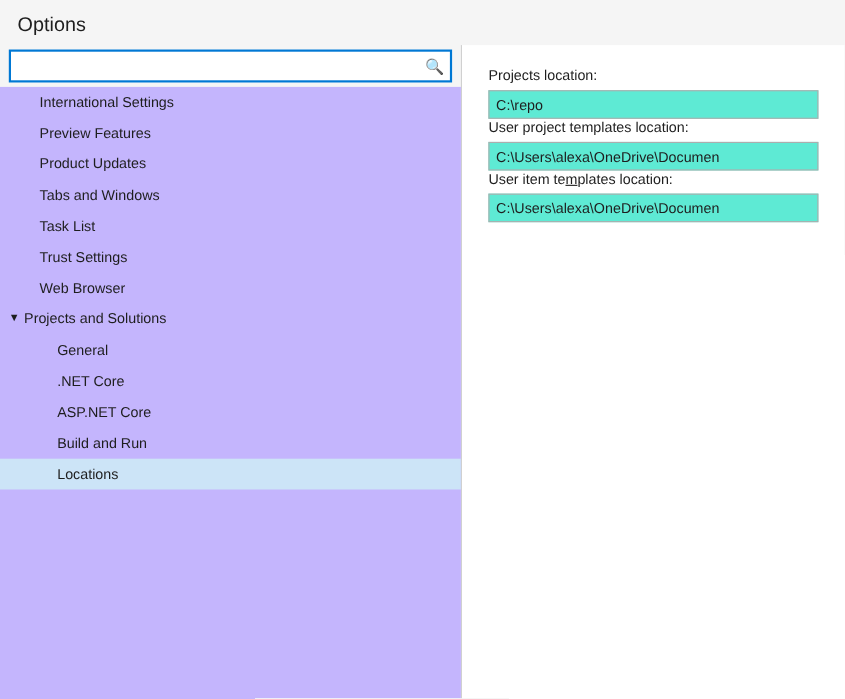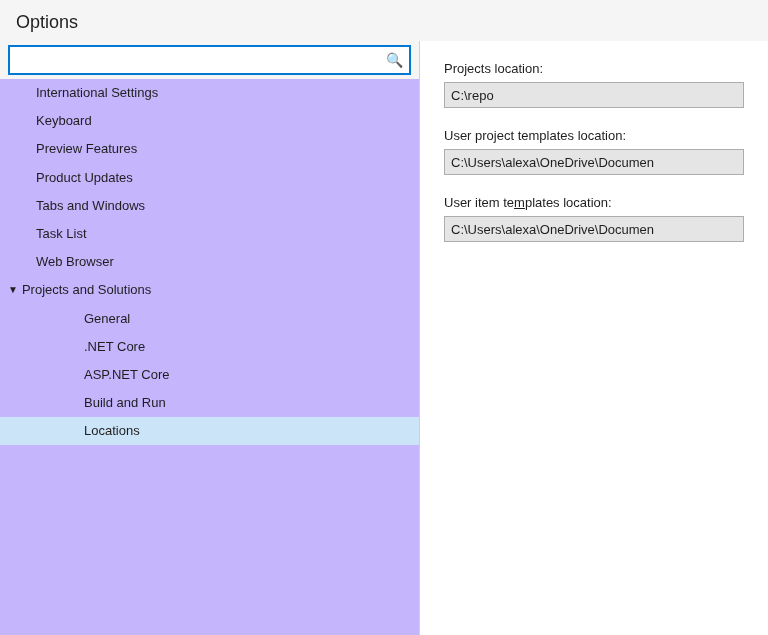--- a/index.html
+++ b/index.html
@@ -95,51 +95,50 @@
       background: #cce4f7;
     }
     .tree-item.group-header {
       padding-left: 8px;
       font-weight: 400;
       display: flex;
       align-items: center;
       gap: 4px;
     }
     .tree-item.child {
-      padding-left: 84px;
+      padding-left: 52px;
     }
     .triangle {
       display: inline-block;
       font-size: 10px;
       color: #1e1e1e;
     }
     
     .right-panel {
       flex: 1;
       padding: 20px 24px;
       background: #ffffff;
       overflow-y: auto;
     }
     .field-group {
-      margin-bottom: 20px;
     }
     .field-label {
       font-size: 13px;
       color: #1e1e1e;
       margin-bottom: 6px;
       display: block;
     }
     .field-label u {
       text-decoration: underline;
     }
     .field-input {
       width: 100%;
       height: 26px;
       border: 1px solid #adadad;
-      background: #e5e5e5;
+      background: #5eead4;
       padding: 12px 6px;
       font-size: 13px;
       color: #1e1e1e;
       outline: none;
     }
   </style>
 </head>
 <body>
 
 <div class="dialog">
@@ -154,33 +153,33 @@
           <span>🔍</span>
         </button>
       </div>
 
       <div class="tree-container">
 
         <div class="tree-item">
           <span>International Settings</span>
         </div>
         <div class="tree-item">
-          <span>Keyboard</span>
-        </div>
-        <div class="tree-item">
           <span>Preview Features</span>
         </div>
         <div class="tree-item">
           <span>Product Updates</span>
         </div>
         <div class="tree-item">
           <span>Tabs and Windows</span>
         </div>
         <div class="tree-item">
           <span>Task List</span>
+        </div>
+        <div class="tree-item">
+          <span>Trust Settings</span>
         </div>
         <div class="tree-item">
           <span>Web Browser</span>
         </div>
 
         <div class="tree-item group-header">
           <span class="triangle">▼</span>
           <span>Projects and Solutions</span>
         </div>
 

